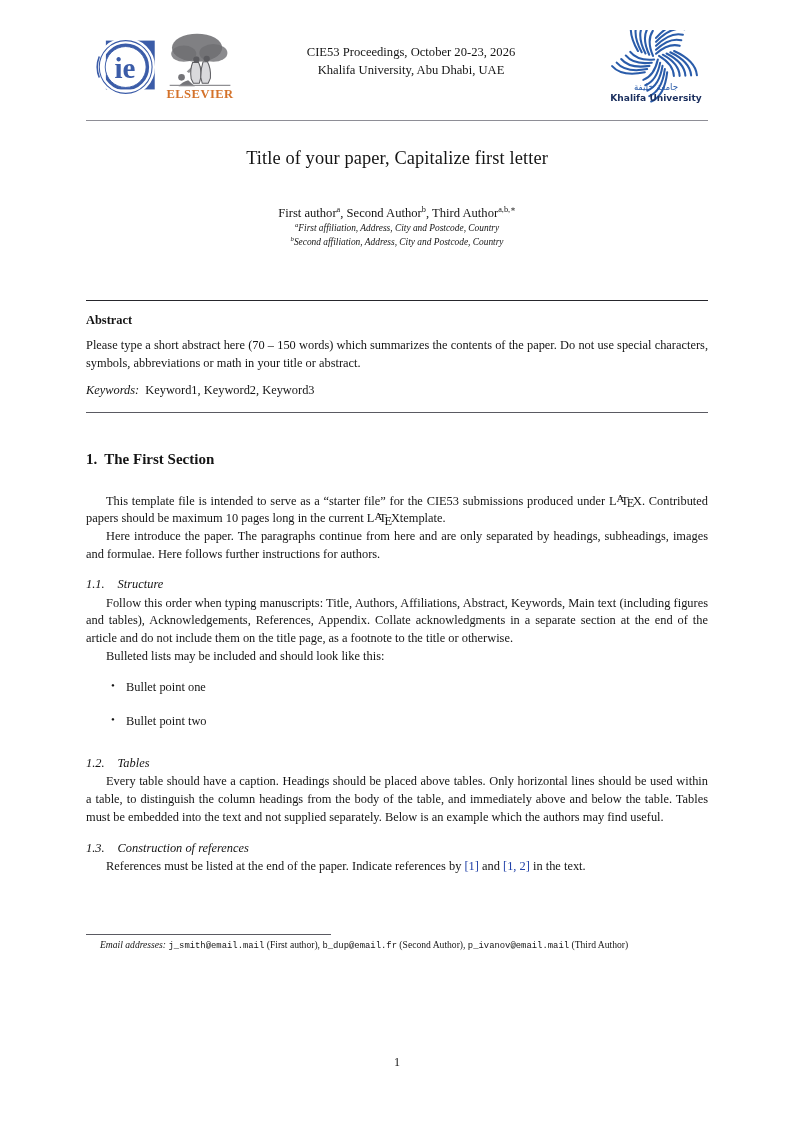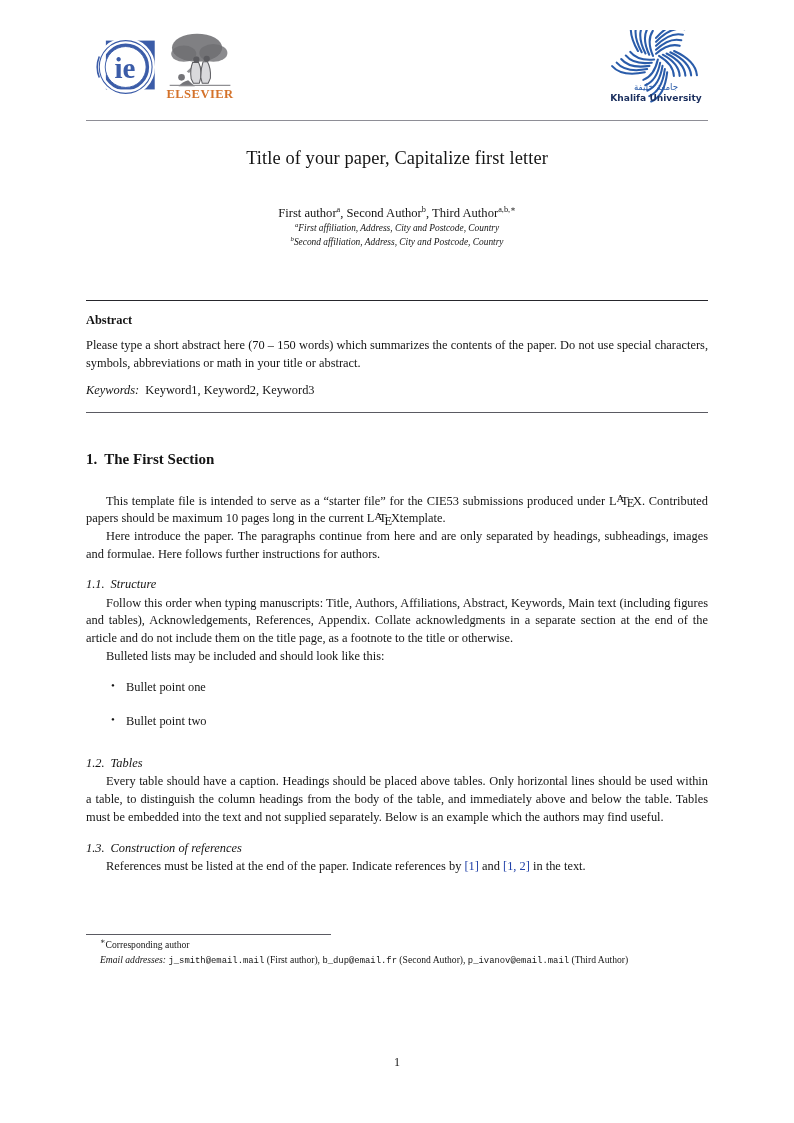--- a/index.html
+++ b/index.html
@@ -181,21 +181,21 @@
     margin-right: 7px;
   }
   h3.subsec {
     font-size: 12.4px;
     font-weight: normal;
     font-style: italic;
     margin: 13px 0 2px 0;
     line-height: 1.3;
   }
   h3.subsec .num {
-    margin-right: 6px;
+    margin-right: 13px;
   }
   p.para {
     margin: 0;
     line-height: 1.43;
     text-align: justify;
     text-indent: 20px;
   }
   p.para.cont {
     text-indent: 20px;
   }
@@ -325,20 +325,24 @@
           <circle cx="41" cy="40" r="4.2"></circle>
           <circle cx="55" cy="39" r="4.2"></circle>
           <path d="M30 68 q-8 2 -13 8 l22 0 z" opacity="0.85"></path>
           <circle cx="21" cy="64" r="4.5" opacity="0.85"></circle>
         </g>
         <rect x="5" y="74" width="82" height="1.6" fill="#8a8a8e"></rect>
         <text x="46" y="92" font-family="Liberation Serif, serif" font-size="17" font-weight="bold" fill="#d4722a" text-anchor="middle" letter-spacing="0.6">ELSEVIER</text>
       </svg>
     </div>
 
+    <div class="header-text">
+      <div>CIE53 Proceedings, October 20-23, 2026</div>
+      <div>Khalifa University, Abu Dhabi, UAE</div>
+    </div>
 
     <div class="logo-ku">
       <svg class="logo-svg" viewBox="0 0 130 96" xmlns="http://www.w3.org/2000/svg">
         <g transform="translate(65,34)">
           <g fill="none" stroke="#2a5caa" stroke-width="2.6" stroke-linecap="round">
             <g>
               <path d="M0 -4 q16 -14 30 -10"></path>
               <path d="M0 -9 q17 -16 32 -12"></path>
               <path d="M0 -14 q18 -18 34 -14"></path>
               <path d="M0 -19 q19 -20 36 -16"></path>
@@ -437,19 +441,18 @@
       <span class="num">1.3.</span><span>Construction of references</span>
     </h3>
 
     <p class="para"><span>References must be listed at the end of the paper. Indicate references by </span><a class="cite" href="#" style="text-decoration:none">[1]</a><span> and </span><a class="cite" href="#" style="text-decoration:none">[1, 2]</a><span> in the text.</span></p>
 
   </div>
 
   <div class="rule-footnote"></div>
 
   <div class="footnote">
-    <div class="fn-line"><sup class="star">∗</sup><span>Corresponding author</span></div>
     <div class="fn-line"><span class="em-label">Email addresses:</span> <a class="mono" href="#" style="color:#141414;text-decoration:none">j_smith@email.mail</a> <span>(First author)</span>, <a class="mono" href="#" style="color:#141414;text-decoration:none">b_dup@email.fr</a> <span>(Second Author)</span>, <a class="mono" href="#" style="color:#141414;text-decoration:none">p_ivanov@email.mail</a> <span>(Third Author)</span></div>
   </div>
 
   <div class="pagenum">1</div>
 
 </div>
 
 </body></html>

